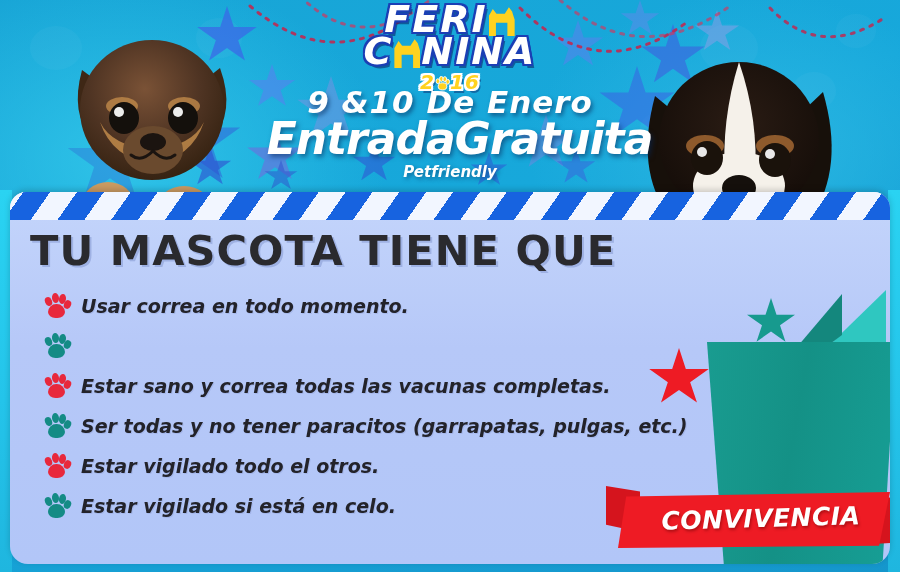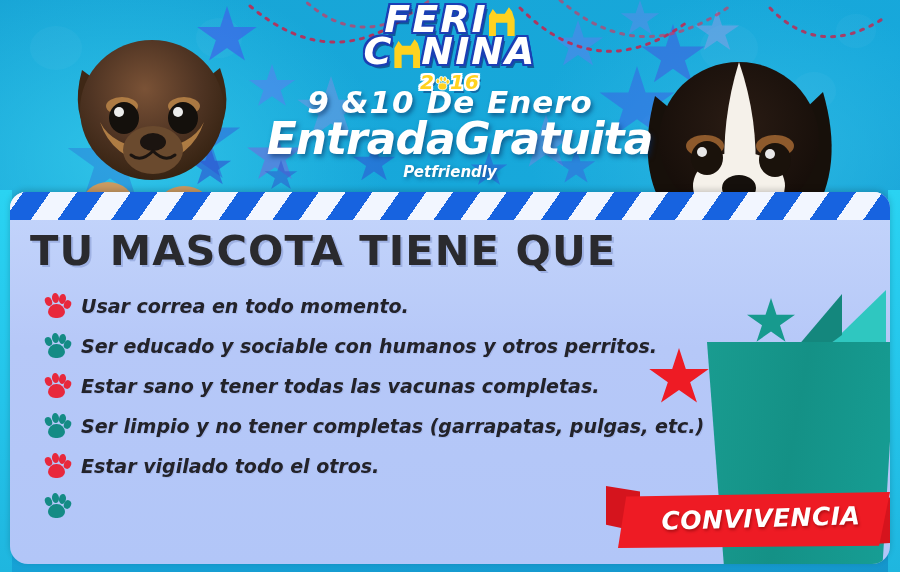--- a/index.html
+++ b/index.html
@@ -523,60 +523,60 @@
           <span class="rule-text">Usar correa en todo momento.</span>
         </div>
         <div class="rule">
           <span class="paw" style="color:#148b85">
             <i class="p1"></i>
               <i class="p2"></i>
               <i class="p3"></i>
               <i class="p4"></i>
               <i class="pad"></i>
           </span>
-          <span class="rule-text">Ser educado y sociable con humanos y otros perritos.</span>
         </div>
         <div class="rule">
           <span class="paw" style="color:#e8283c">
             <i class="p1"></i>
               <i class="p2"></i>
               <i class="p3"></i>
               <i class="p4"></i>
               <i class="pad"></i>
           </span>
-          <span class="rule-text">Estar sano y tener todas las vacunas completas.</span>
+          <span class="rule-text">Estar sano y correa todas las vacunas completas.</span>
         </div>
         <div class="rule">
           <span class="paw" style="color:#148b85">
             <i class="p1"></i>
               <i class="p2"></i>
               <i class="p3"></i>
               <i class="p4"></i>
               <i class="pad"></i>
           </span>
-          <span class="rule-text">Ser limpio y no tener completas (garrapatas, pulgas, etc.)</span>
+          <span class="rule-text">Ser todas y no tener paracitos (garrapatas, pulgas, etc.)</span>
         </div>
         <div class="rule">
           <span class="paw" style="color:#e8283c">
             <i class="p1"></i>
               <i class="p2"></i>
               <i class="p3"></i>
               <i class="p4"></i>
               <i class="pad"></i>
           </span>
           <span class="rule-text">Estar vigilado todo el otros.</span>
         </div>
         <div class="rule">
           <span class="paw" style="color:#148b85">
             <i class="p1"></i>
               <i class="p2"></i>
               <i class="p3"></i>
               <i class="p4"></i>
               <i class="pad"></i>
           </span>
+          <span class="rule-text">Estar vigilado si está en celo.</span>
         </div>
       </div>
 
       <div class="banner-zone">
         <div class="teal-star"></div>
         <div class="red-star"></div>
         <div class="ribbon-tail"></div>
         <div class="ribbon-fold"></div>
         <div class="ribbon-main"></div>
         <div class="red-ribbon-end-l"></div>

